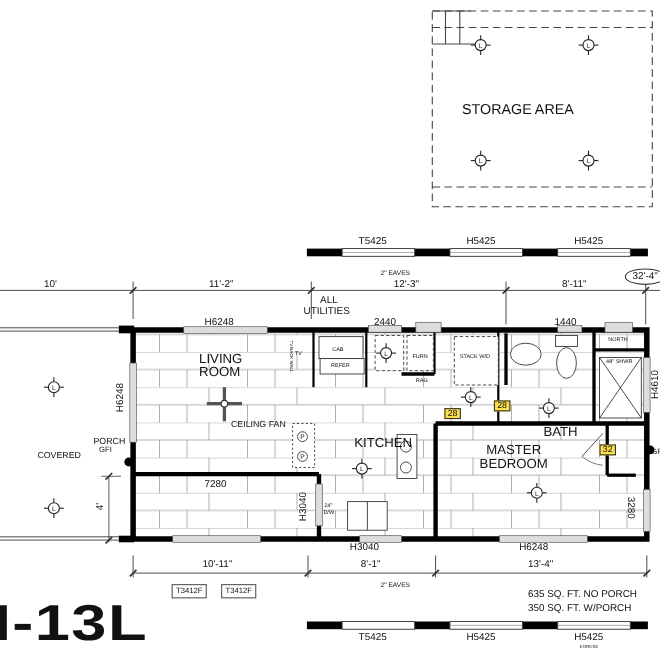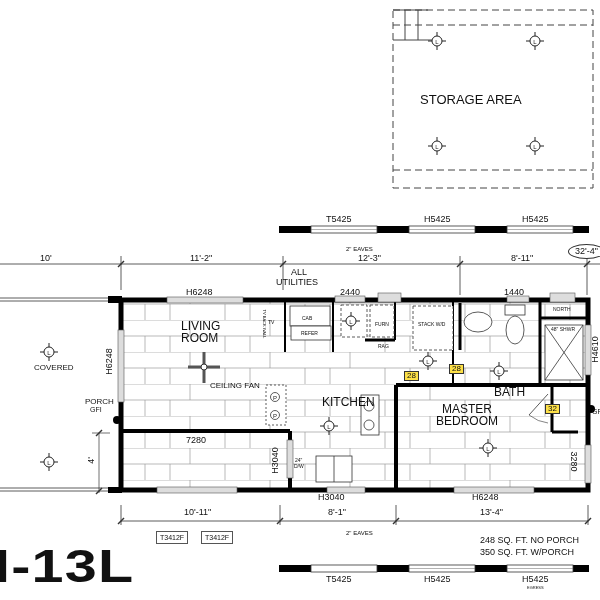--- a/index.html
+++ b/index.html
@@ -236,21 +236,21 @@
 <div class="lbl tiny vert90" style="left:250px;top:322px;font-size:4px;">TV BACK WALL</div>
 <div class="lbl tiny" style="left:295px;top:458px;">24"</div>
 <div class="lbl tiny" style="left:294px;top:464px;">D/W</div>
 <div class="lbl tiny" style="left:551px;top:327px;">48" SHWR</div>
 <div class="lbl tiny" style="left:553px;top:307px;">NORTH</div>
 
 <div class="lbl room" style="left:494px;top:341px;margin-top:45px;">BATH</div>
 <div class="lbl room" style="left:298px;top:396px;margin-left:24px;">KITCHEN</div>
 <div class="lbl room" style="left:442px;top:403px;">MASTER</div>
 <div class="lbl room" style="left:436px;top:415px;">BEDROOM</div>
-<div class="lbl small" style="left:34px;top:364px;font-size:8px;">COVERED</div>
+<div class="lbl small" style="left:34px;top:410px;font-size:8px;">COVERED</div>
 <div class="lbl small" style="left:40px;top:398px;font-size:8px;margin-left:45px;">PORCH</div>
 
 <div class="lbl numbox" style="left:404px;top:371px;">28</div>
 <div class="lbl numbox" style="left:449px;top:364px;">28</div>
 <div class="lbl numbox" style="left:545px;top:404px;">32</div>
 
 <div class="lbl tiny" style="left:90px;top:406px;font-size:7px;">GFI</div>
 <div class="lbl tiny" style="left:592px;top:408px;font-size:7px;">GFI</div>
 
 <div class="lbl win vert" style="left:96px;top:357px;">H6248</div>
@@ -264,21 +264,21 @@
 <div class="lbl win" style="left:472px;top:493px;">H6248</div>
 
 <div class="lbl dim" style="left:184px;top:508px;">10'-11"</div>
 <div class="lbl dim" style="left:328px;top:508px;">8'-1"</div>
 <div class="lbl dim" style="left:480px;top:508px;">13'-4"</div>
 <div class="lbl tiny" style="left:346px;top:530px;font-size:6px;">2" EAVES</div>
 
 <div class="lbl tagbox" style="left:156px;top:531px;">T3412F</div>
 <div class="lbl tagbox" style="left:201px;top:531px;">T3412F</div>
 
-<div class="lbl dim" style="left:480px;top:536px;">248 SQ. FT. NO PORCH</div>
+<div class="lbl dim" style="left:480px;top:536px;">635 SQ. FT. NO PORCH</div>
 <div class="lbl dim" style="left:480px;top:548px;">350 SQ. FT. W/PORCH</div>
 
 <div class="lbl model" style="left:-6px;top:543px;">I-13L</div>
 
 <div class="lbl win" style="left:326px;top:575px;">T5425</div>
 <div class="lbl win" style="left:424px;top:575px;">H5425</div>
 <div class="lbl win" style="left:522px;top:575px;">H5425</div>
 <div class="lbl tiny" style="left:527px;top:586px;font-size:4px;">EGRESS</div>
 
 </body></html>

